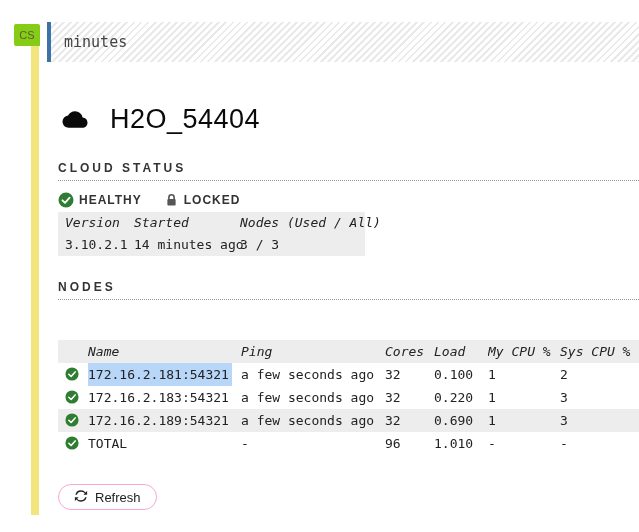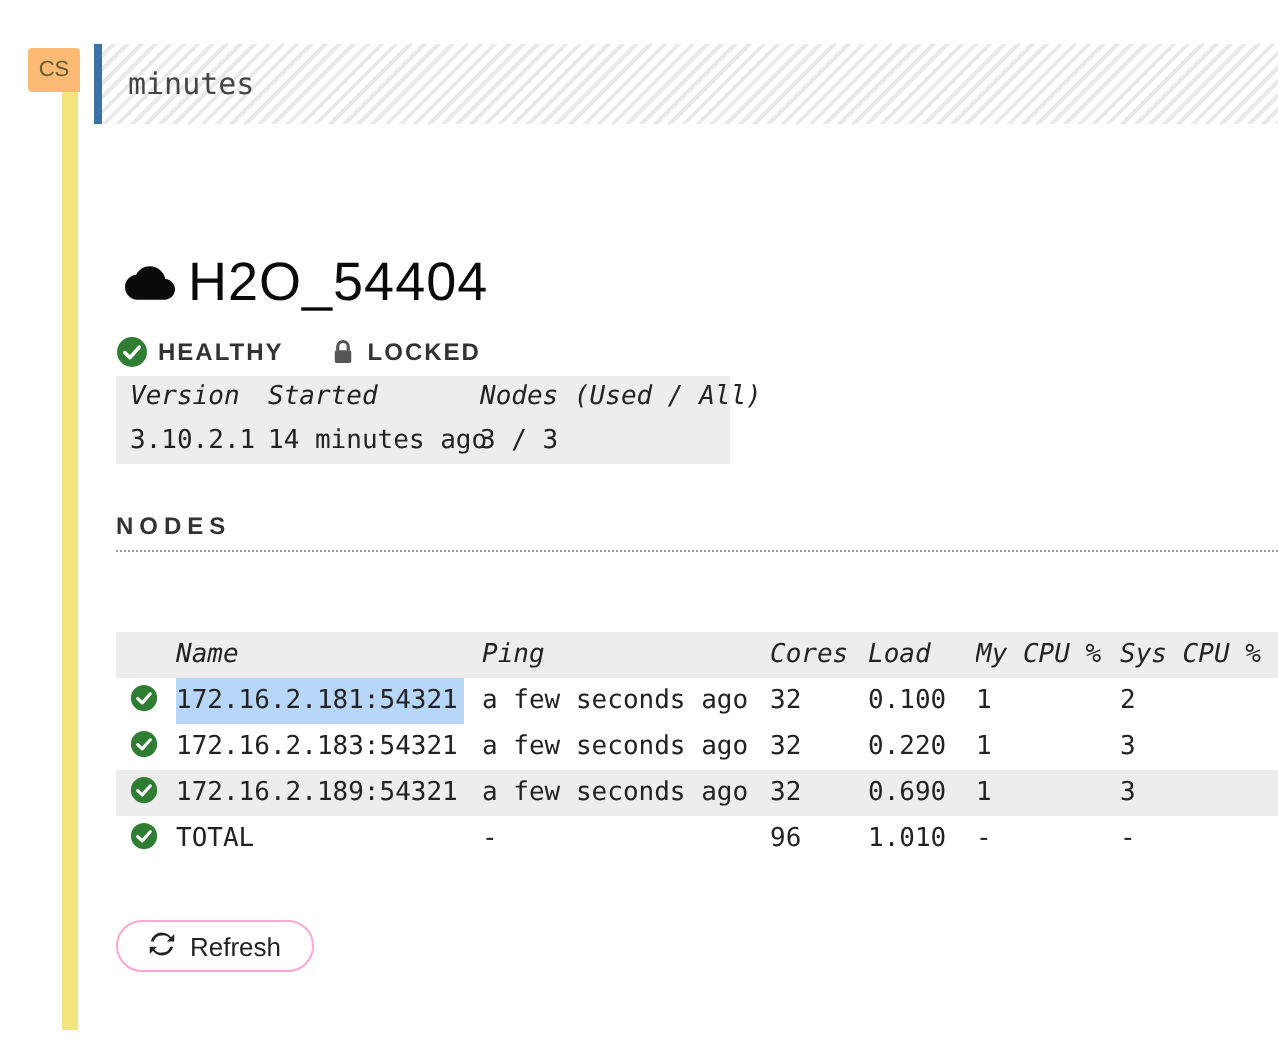--- a/index.html
+++ b/index.html
@@ -7,21 +7,21 @@
   body {
     font-family: "Liberation Sans", sans-serif;
     background: #ffffff;
     position: relative;
     overflow: hidden;
     color: #333;
   }
   .cell-flag {
     position: absolute; left: 14px; top: 24px;
     width: 26px; height: 22px;
-    background: #fdba74;
+    background: #84cc16;
     color: #5f5c33;
     font-size: 11px; font-weight: normal;
     display: flex; align-items: center; justify-content: center;
     border-radius: 2px 2px 0 2px;
     cursor: pointer;
   }
   .cell-strip {
     position: absolute; left: 31px; top: 46px;
     width: 8px; height: 469px;
     background: #f3e57e;
@@ -30,21 +30,21 @@
     position: absolute; left: 47px; top: 22px; right: 0; height: 40px;
     border-left: 4px solid #3b73a8;
     background: repeating-linear-gradient(135deg, #ffffff 0px, #ffffff 3px, #e9e9e9 3px, #e9e9e9 5px);
     display: flex; align-items: center;
     padding-left: 13px;
     font-family: "DejaVu Sans Mono", monospace;
     font-size: 15px; color: #444;
     cursor: text;
   }
   .content { position: absolute; left: 58px; top: 62px; right: 0; }
-  .title-row { display: flex; align-items: center; gap: 2px; margin-top: 64px; }
+  .title-row { display: flex; align-items: center; gap: 18px; margin-top: 42px; }
   .title-row h1 {
     font-size: 27px; font-weight: 400; color: #0a0a0a; letter-spacing: 0.5px;
   }
   .cloud-icon svg { display: block; }
   .section-head {
     margin-top: 26px;
     font-size: 12px; font-weight: 600; color: #333;
     letter-spacing: 3px;
     padding-bottom: 5px;
     border-bottom: 1px dotted #999;
@@ -101,20 +101,21 @@
 
     <div class="title-row">
       <span class="cloud-icon">
         <svg width="34" height="25" viewBox="0 0 24 24">
           <path fill="#0a0a0a" d="M19.35 10.04A7.49 7.49 0 0 0 12 4C9.11 4 6.6 5.64 5.35 8.04A5.994 5.994 0 0 0 0 14c0 3.31 2.69 6 6 6h13c2.76 0 5-2.24 5-5 0-2.64-2.05-4.78-4.65-4.96z"></path>
         </svg>
       </span>
       <h1>H2O_54404</h1>
     </div>
 
+    <div class="section-head">CLOUD STATUS</div>
 
     <div class="status-row">
       <span class="badge">
         <span class="check-icon">
           <svg width="16" height="16" viewBox="0 0 16 16">
               <circle cx="8" cy="8" r="7.5" fill="#2e7d32"></circle>
               <path d="M4.4 8.3 L7 10.8 L11.6 5.6" stroke="#fff" stroke-width="1.8" fill="none" stroke-linecap="round" stroke-linejoin="round"></path>
             </svg>
         </span>
         <span class="badge-label">HEALTHY</span>

